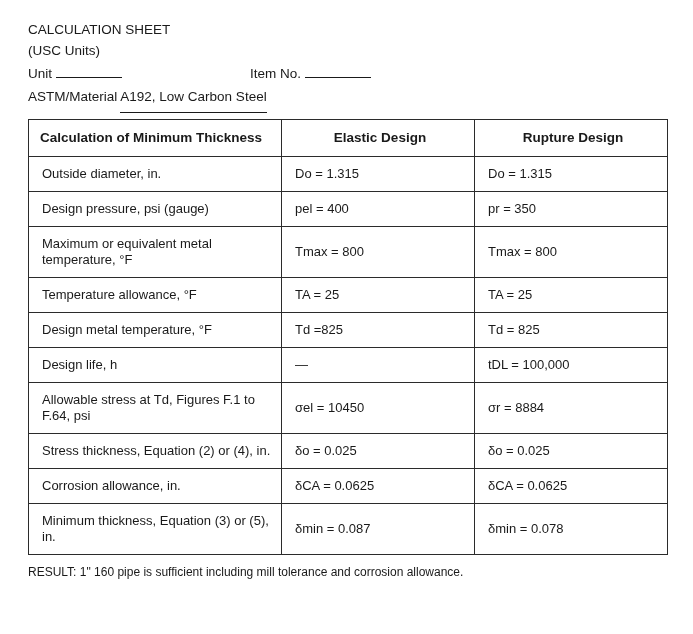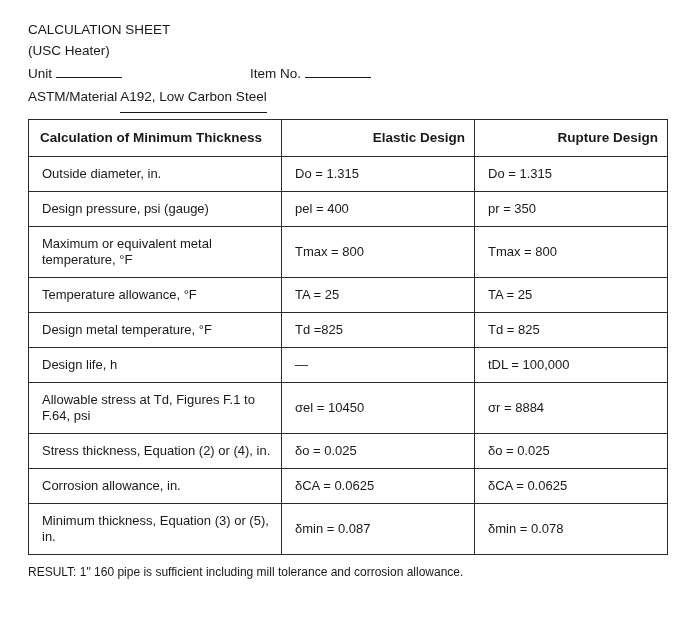--- a/index.html
+++ b/index.html
@@ -73,38 +73,38 @@
     text-align: left;
     line-height: 16px;
   }
   table.calc thead th {
     font-weight: bold;
     font-size: 13.5px;
     padding-top: 10px;
     padding-bottom: 10px;
   }
   table.calc thead th.c0 { text-align: left; padding-left: 11px; }
-  table.calc thead th.c1, table.calc thead th.c2 { text-align: right; margin-top: 28px; }
+  table.calc thead th.c1, table.calc thead th.c2 { text-align: center; margin-top: 28px; }
   col.col0 { width: 253px; }
   col.col1 { width: 193px; }
   col.col2 { width: 193px; }
   .result {
     margin-top: 9px;
     font-size: 12px;
     line-height: 16px;
   }
 </style>
 </head>
 <body>
 
 <div class="page">
 
   <div class="header-lines">
     <div class="hl">CALCULATION SHEET</div>
-    <div class="hl">(USC Heater)</div>
+    <div class="hl">(USC Units)</div>
   </div>
 
   <div class="fieldrow">
     <div class="cellB">
       <span>Unit</span>
       <span class="blank w2"></span>
     </div>
     <div class="cellC">
       <span>Item No.</span>
       <span class="blank w3"></span>

